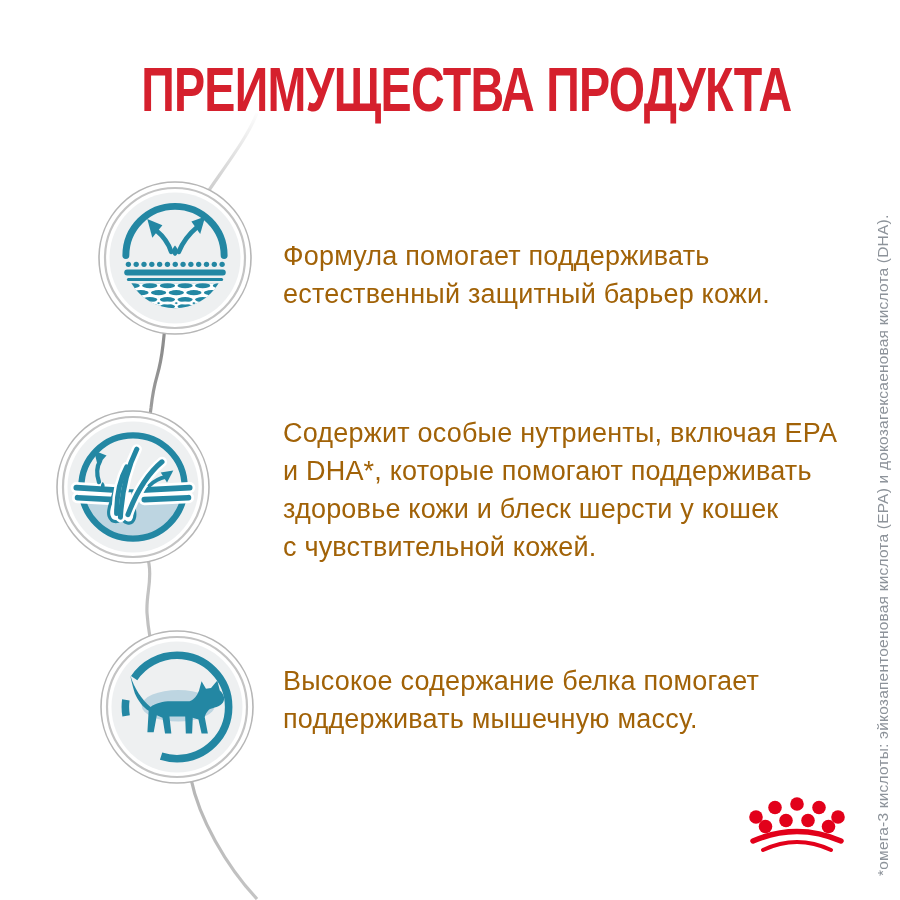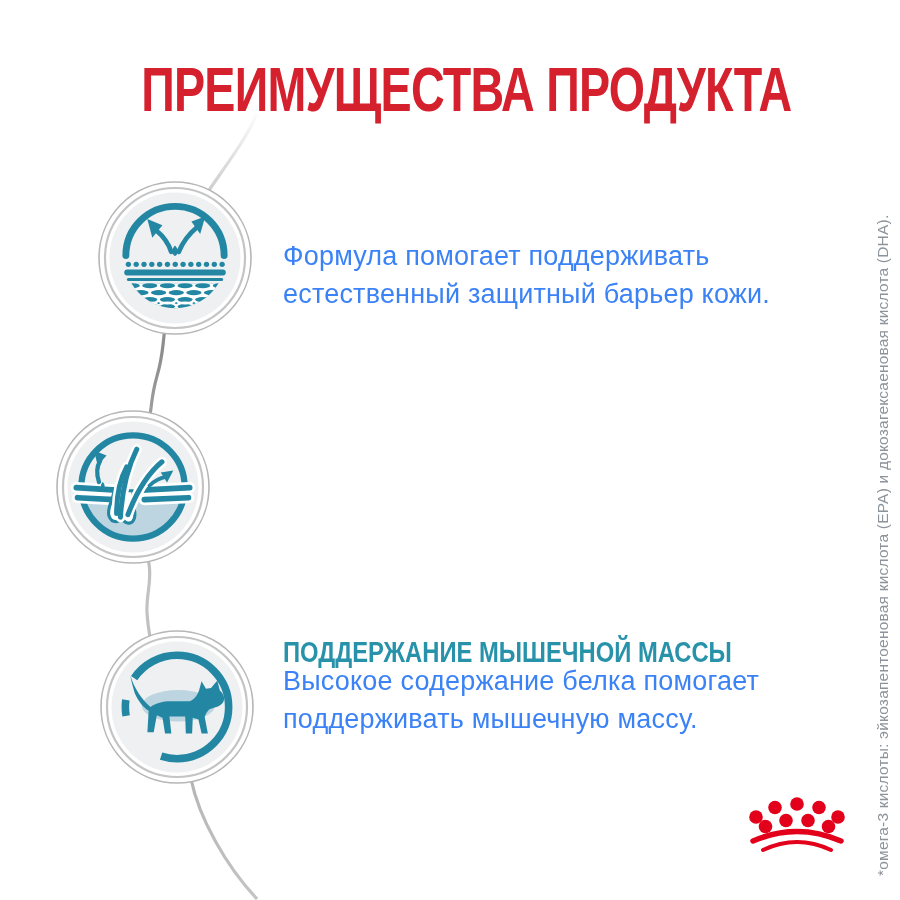--- a/index.html
+++ b/index.html
@@ -20,21 +20,21 @@
   .badge1{left:95px;top:178px;}
   .badge2{left:53px;top:407px;}
   .badge3{left:97px;top:627px;}
 
   
   .benefit-heading{position:absolute;left:283px;margin:0;font-size:29px;font-weight:bold;
                    color:#2792a9;line-height:1;white-space:nowrap;}
   .benefit-heading .condensed{display:inline-block;transform:scaleX(0.82);transform-origin:left center;}
   .h1{top:213px;} .h2{top:390px;} .h3{top:638px;}
   .benefit-body{position:absolute;left:283px;margin:0;width:560px;font-size:27px;line-height:38px;
-                color:#3b82f6;white-space:pre-line;letter-spacing:0.2px;}
+                color:#a16207;white-space:pre-line;letter-spacing:0.2px;}
   .b1{top:237px;} .b2{top:414px;} .b3{top:662px;}
 
   
   .watermark{position:absolute;left:324px;top:418px;font-size:46px;font-weight:bold;
              letter-spacing:3px;color:rgba(255,255,255,0.5);
              -webkit-text-stroke:2px rgba(105,115,125,0.65);white-space:nowrap;}
 
   
   .footnote{position:absolute;left:874px;top:876px;width:646px;transform:rotate(-90deg);
             transform-origin:0 0;font-size:15.5px;color:#8d939a;letter-spacing:0.2px;
@@ -203,24 +203,25 @@
                  L 34,56.5 L 31.5,70 L 26.5,70 L 27.5,53
                  C 23.5,50.5 19,45 16.5,39
                  C 15,34 13.5,29 13,25 Z" fill="#2387a3"></path>
       </g>
     </svg>
   </div>
 
   <p class="benefit-body b1">Формула помогает поддерживать
 естественный защитный барьер кожи.</p>
 
-
-  <h2 class="benefit-heading h3">
-    <span class="condensed">ПОДДЕРЖАНИЕ МЫШЕЧНОЙ МАССЫ</span>
-  </h2>
+  <p class="benefit-body b2">Содержит особые нутриенты, включая EPA
+и DHA*, которые помогают поддерживать
+здоровье кожи и блеск шерсти у кошек
+с чувствительной кожей.</p>
+
   <p class="benefit-body b3">Высокое содержание белка помогает
 поддерживать мышечную массу.</p>
 
 
   <div class="footnote">*омега-3 кислоты: эйкозапентоеновая кислота (EPA) и докозагексаеновая кислота (DHA).</div>
 
   <div class="logo">
     <svg width="100" height="57" viewBox="0 0 100 57">
       <g fill="#e2001a">
         <circle cx="9" cy="21" r="6.8"></circle>

